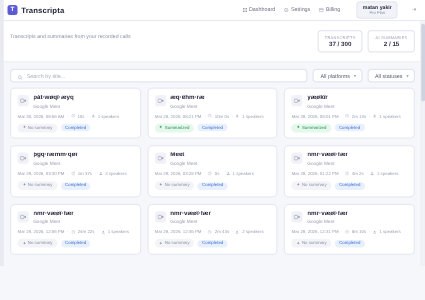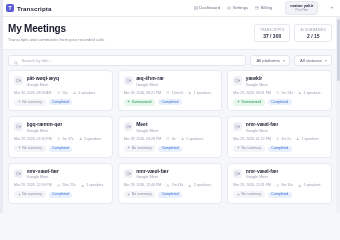--- a/index.html
+++ b/index.html
@@ -166,21 +166,20 @@
       </div>
 
       <div class="logout">
         <span>⇥</span>
       </div>
     </div>
   </div>
 
   <div class="page-head">
     <div>
-      <div class="page-title">My Meetings</div>
       <div class="page-sub">Transcripts and summaries from your recorded calls</div>
     </div>
 
     <div class="stats">
       <div class="stat">
         <div class="stat-label">TRANSCRIPTS</div>
         <div class="stat-value">37 / 300</div>
       </div>
       <div class="stat">
         <div class="stat-label">AI SUMMARIES</div>

